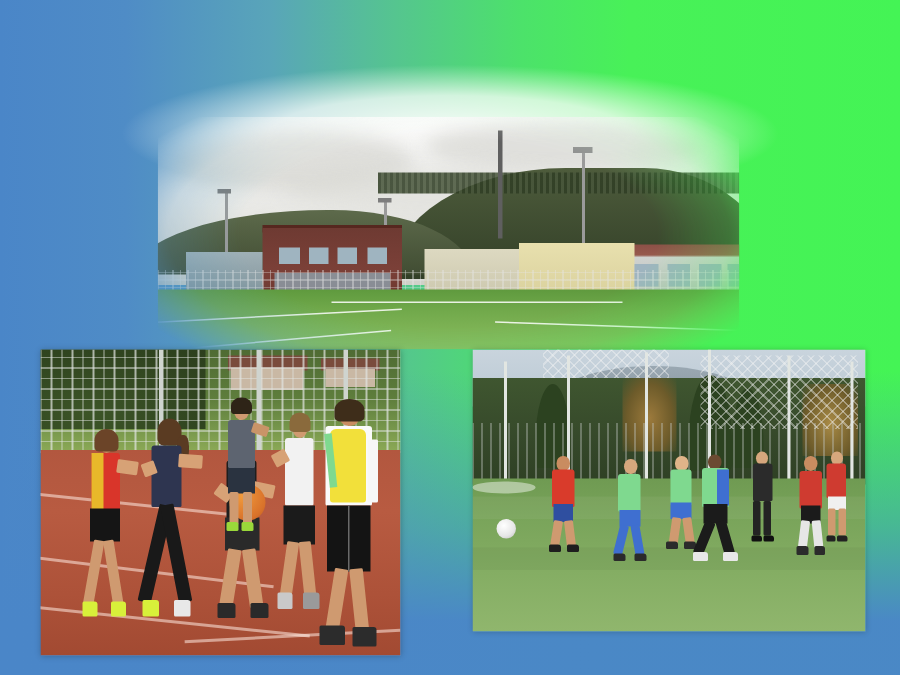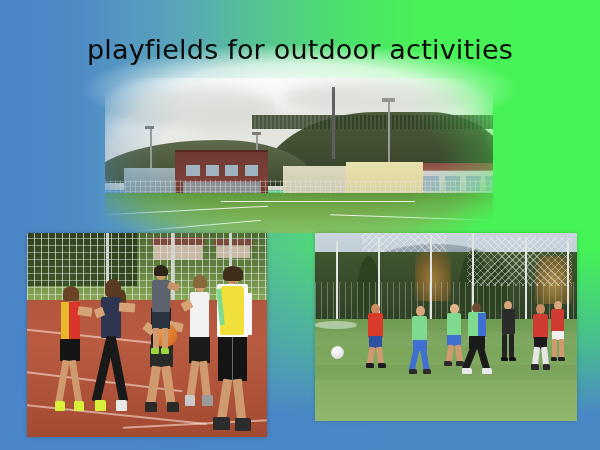--- a/index.html
+++ b/index.html
@@ -422,15 +422,14 @@
       <div class="p-legL" style="left:24%;top:64%;width:19%;height:30%;background:#cf9a70;"></div>
       <div class="p-legR" style="left:50%;top:64%;width:19%;height:30%;background:#cf9a70;"></div>
       <div class="p-shoe" style="left:20%;top:93%;width:25%;height:7%;background:#222;"></div>
       <div class="p-shoe" style="left:48%;top:93%;width:25%;height:7%;background:#222;"></div>
     </div>
 
     <div class="ball" style="left:6%;top:60%;width:5%;height:7%;
          background:radial-gradient(circle at 38% 34%,#ffffff 0%,#e6e6e6 60%,#b9b9b9 100%);"></div>
   </div>
 
-  <div class="title">playfields for outdoor activities</div>
 
 </div>
 
 </body></html>

